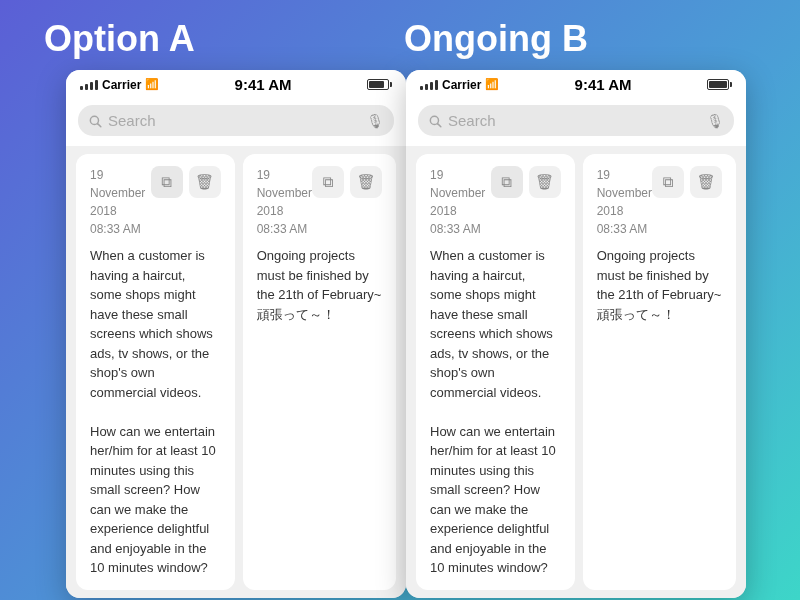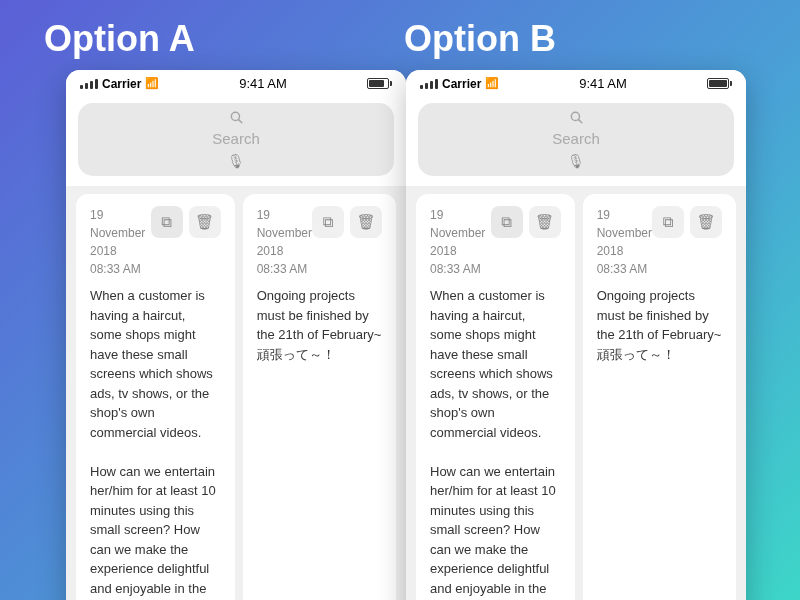--- a/index.html
+++ b/index.html
@@ -69,22 +69,22 @@
       height: 11px;
     }
 
     .signal-bar {
       background: #333;
       width: 3px;
       border-radius: 1px;
     }
 
     .status-center {
-      font-size: 13px;
-      font-weight: 400;
+      font-size: 15px;
+      font-weight: 700;
     }
 
     .status-right {
       display: flex;
       align-items: center;
       gap: 5px;
     }
 
     .battery {
       display: flex;
@@ -120,21 +120,20 @@
       padding: 8px 12px 10px 12px;
     }
 
     .search-bar {
       background: #e8e8e8;
       border-radius: 15px;
       display: flex;
       align-items: center;
       padding: 7px 10px;
       gap: 6px;
-      flex-direction: column;
     }
 
     .search-icon-svg {
       width: 14px;
       height: 14px;
       opacity: 0.5;
     }
 
     .search-placeholder {
       flex: 1;
@@ -206,21 +205,21 @@
     
     .wifi-symbol {
       font-size: 11px;
     }
   </style>
 </head>
 <body>
 
 <div class="header-row">
   <div class="option-label">Option A</div>
-  <div class="option-label">Option B</div>
+  <div class="option-label">Ongoing B</div>
 </div>
 
 <div class="phones-row">
 
   <div class="phone-frame">
     <div class="status-bar">
       <div class="status-left">
         <div class="signal-bars">
           <div class="signal-bar" style="height:4px"></div>
           <div class="signal-bar" style="height:6px"></div>

